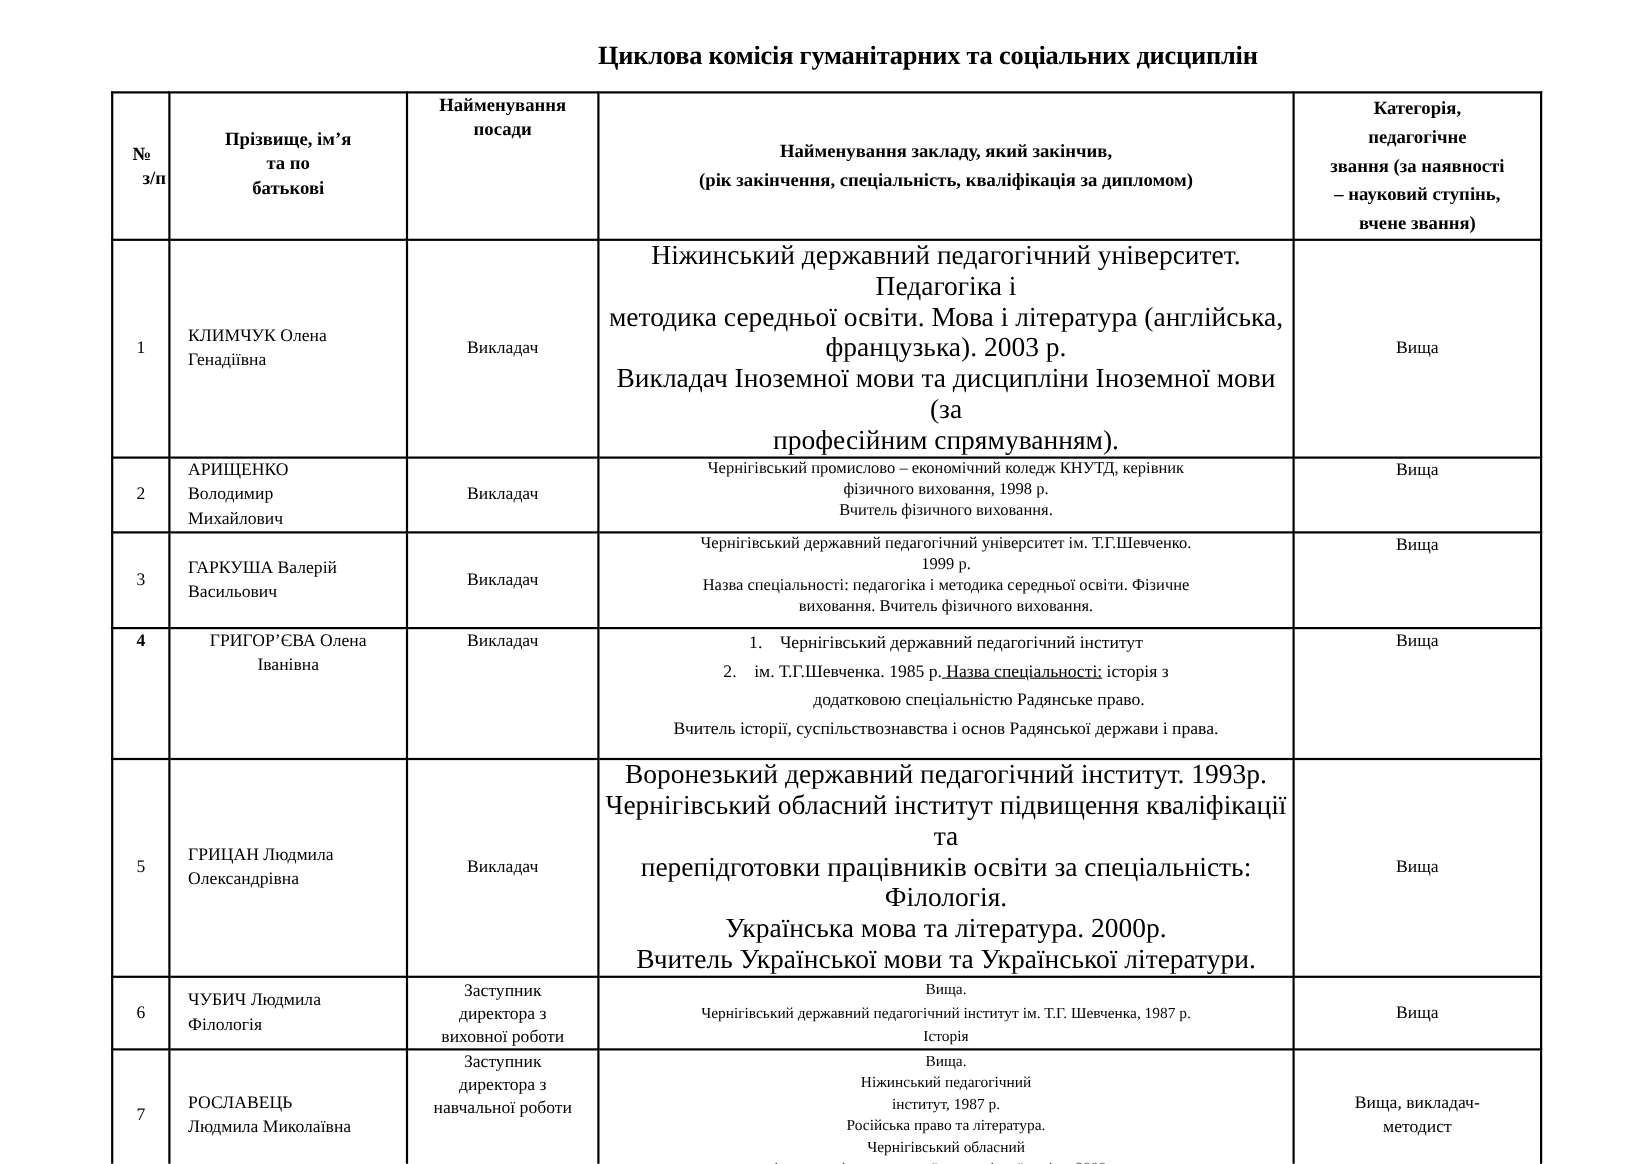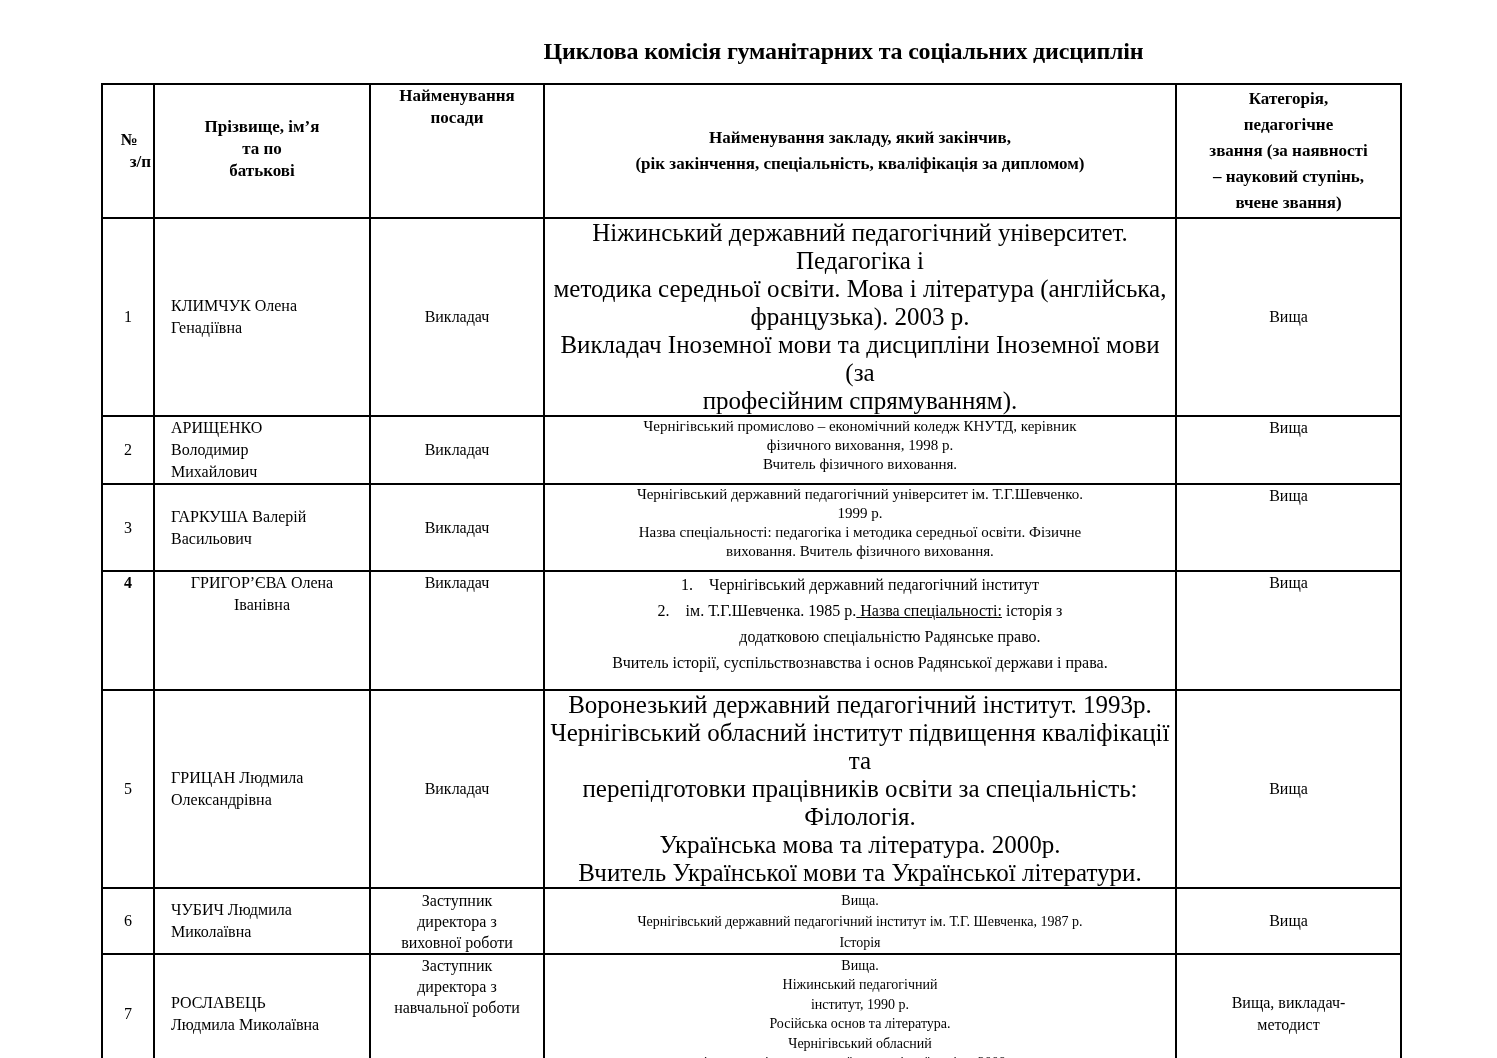--- a/index.html
+++ b/index.html
@@ -156,21 +156,21 @@
       <span class="edu-line">Українська мова та література. 2000р.</span>
       <span class="edu-line">Вчитель Української мови та Української літератури.</span>
     </td>
     <td>Вища</td>
   </tr>
 
   <tr class="r6">
     <td>6</td>
     <td class="c-name">
       <span class="edu-line">ЧУБИЧ Людмила</span>
-      <span class="edu-line">Миколаївна</span>
+      <span class="edu-line">Філологія</span>
     </td>
     <td style="line-height:21px;">
       <span class="edu-line">Заступник</span>
       <span class="edu-line">директора з</span>
       <span class="edu-line">виховної роботи</span>
     </td>
     <td class="xs" style="line-height:21px;">
       <span class="edu-line">Вища.</span>
       <span class="edu-line">Чернігівський державний педагогічний інститут ім. Т.Г. Шевченка, 1987 р.</span>
       <span class="edu-line">Історія</span>
@@ -185,22 +185,22 @@
       <span class="edu-line">Людмила Миколаївна</span>
     </td>
     <td class="top" style="line-height:21px;">
       <span class="edu-line">Заступник</span>
       <span class="edu-line">директора з</span>
       <span class="edu-line">навчальної роботи</span>
     </td>
     <td class="xs" style="line-height:19.5px;">
       <span class="edu-line">Вища.</span>
       <span class="edu-line">Ніжинський педагогічний</span>
-      <span class="edu-line">інститут, 1990 р.</span>
-      <span class="edu-line">Російська основ та література.</span>
+      <span class="edu-line">інститут, 1987 р.</span>
+      <span class="edu-line">Російська право та література.</span>
       <span class="edu-line">Чернігівський обласний</span>
       <span class="edu-line">інститут післядипломної педагогічної освіти, 2008р.</span>
     </td>
     <td>
       <span class="edu-line">Вища, викладач-</span>
       <span class="edu-line">методист</span>
     </td>
   </tr>
 </tbody>
   </table>

